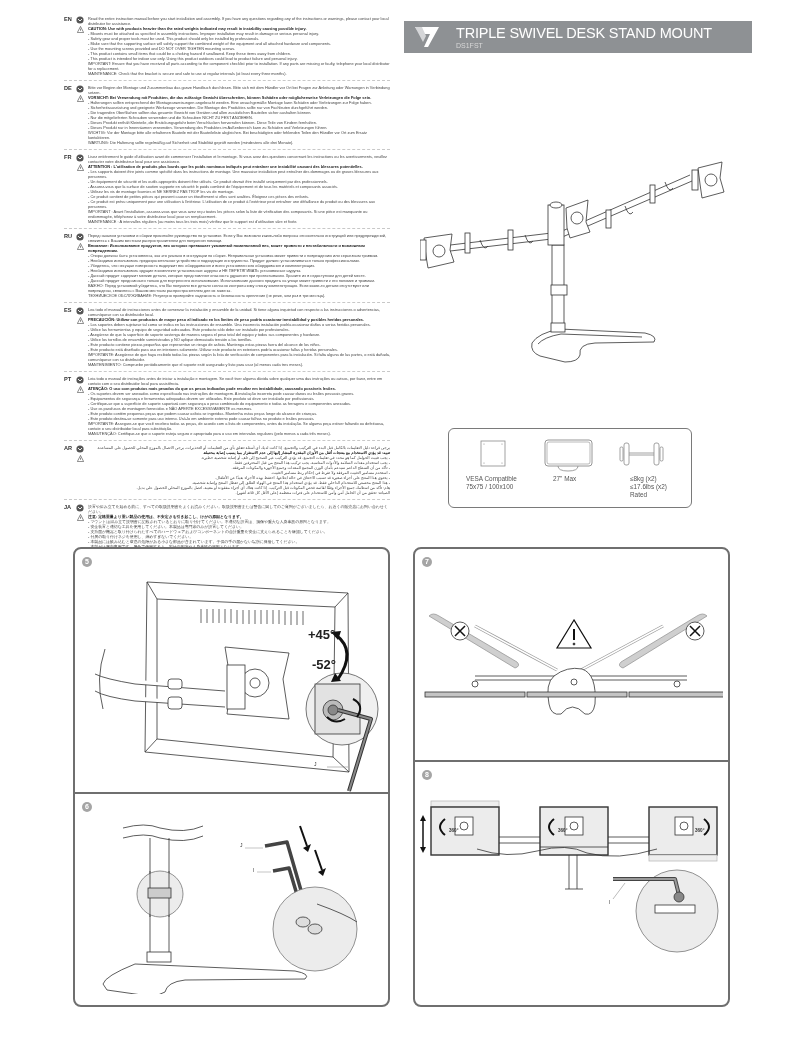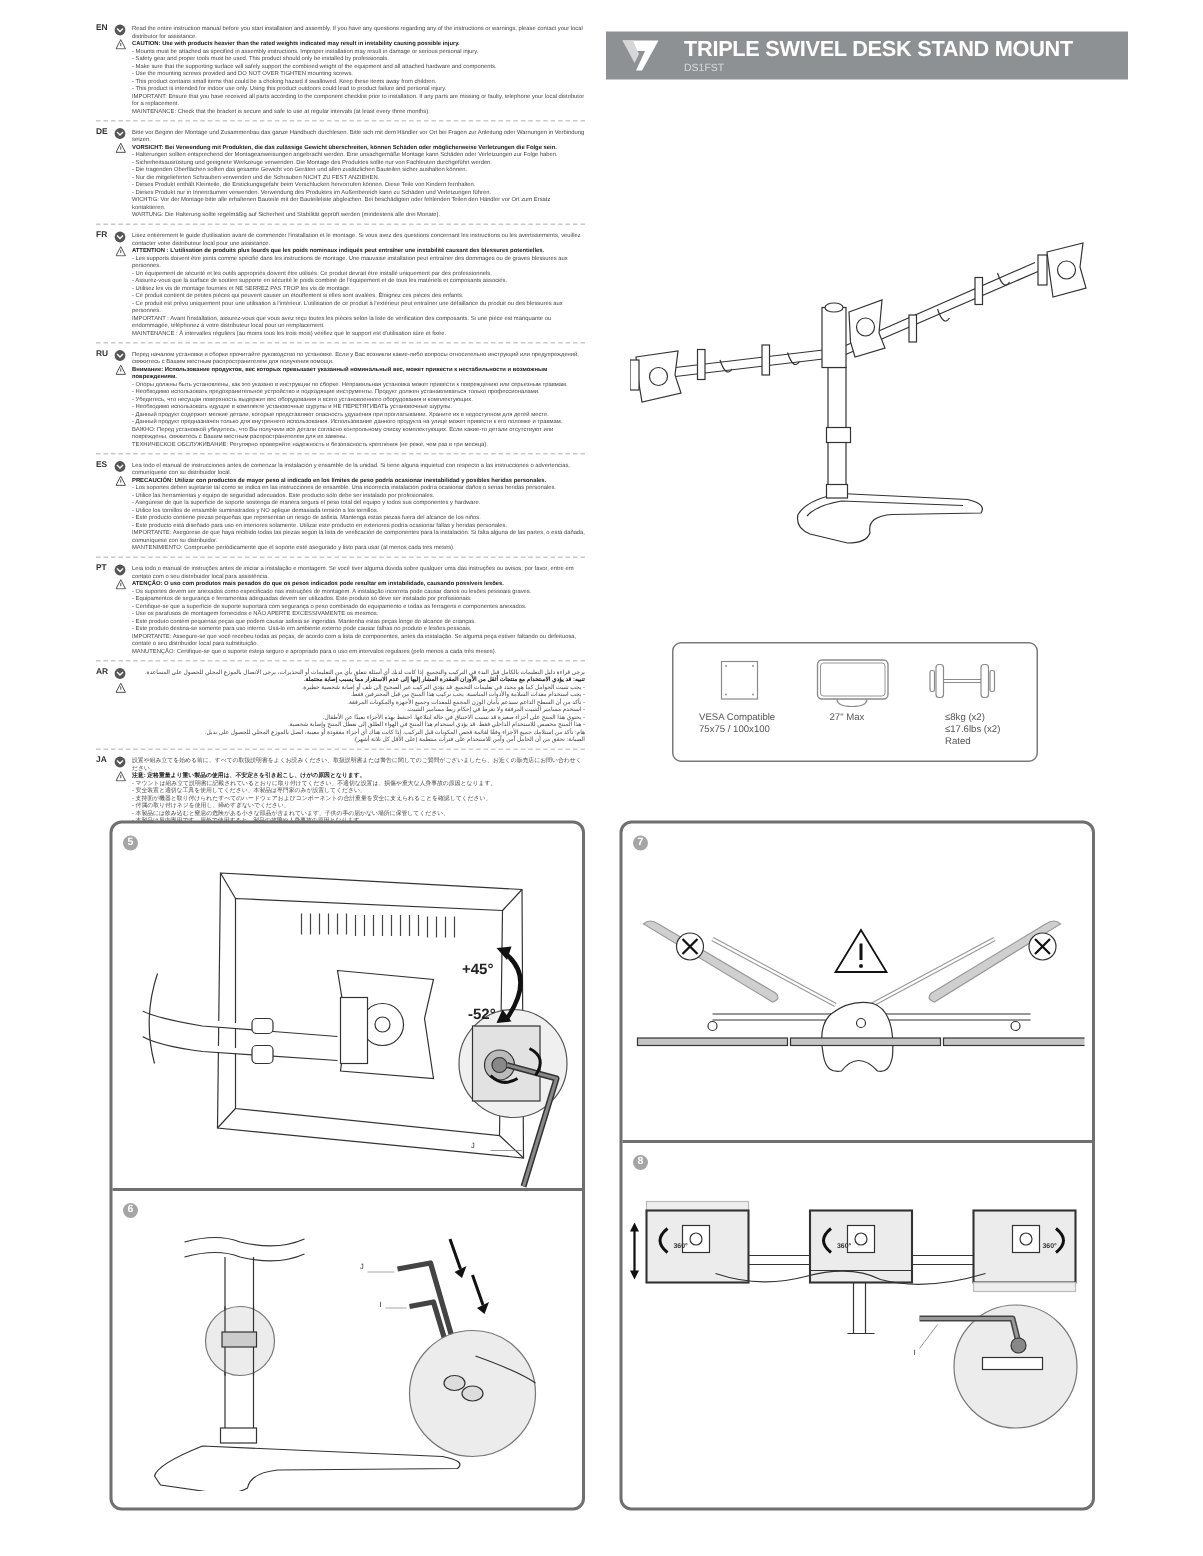--- a/index.html
+++ b/index.html
@@ -10,32 +10,32 @@
   .lang-code { position:absolute; left:0; top:0; font-size:5.6px; font-weight:bold; color:#333; font-family:"Liberation Sans", sans-serif; }
   .lang-ico { position:absolute; left:12px; top:0; width:8px; height:8px; }
   .lang-warn { position:absolute; left:13px; top:10px; width:7px; height:7px; }
   .lang-text { font-family:"Liberation Sans", sans-serif; font-size:3.9px; line-height:5px; color:#444; }
   .lang-text p { margin:0; }
   .lang-text b { color:#222; }
   .lang-text.rtl { direction:rtl; text-align:right; }
 
   .title-bar { position:absolute; left:404px; top:21px; width:348px; height:32px; background:#8e9194; }
   .logo { position:absolute; left:10px; top:4px; width:26px; height:24px; }
-  .title-main { position:absolute; left:52px; top:4px; font-family:"Liberation Sans", sans-serif; font-weight:bold; font-size:14.5px; letter-spacing:-0.2px; color:#ffffff; white-space:nowrap; }
+  .title-main { position:absolute; left:52px; top:4px; font-family:"Liberation Sans", sans-serif; font-weight:normal; font-size:14.5px; letter-spacing:-0.2px; color:#ffffff; white-space:nowrap; }
   .title-sub { position:absolute; left:52px; top:21px; font-family:"Liberation Sans", sans-serif; font-size:7px; color:#d8d8d8; white-space:nowrap; }
 
   .product { position:absolute; left:420px; top:130px; width:340px; height:260px; }
 
   .spec-box { position:absolute; left:448px; top:428px; width:242px; height:78px; border:1px solid #7a7a7a; border-radius:6px; }
   .spec-label { position:absolute; font-family:"Liberation Sans", sans-serif; font-size:6.4px; line-height:8px; color:#555; white-space:nowrap; }
 
   .panel { position:absolute; border:2px solid #6f6f6f; border-radius:8px; background:#fff; }
   .panel-divider { position:absolute; left:0; right:0; height:2px; background:#6f6f6f; }
   .step-badge { position:absolute; width:10px; height:10px; border-radius:50%; background:#a5a5a5; color:#fff; font-family:"Liberation Sans", sans-serif; font-size:7px; font-weight:bold; line-height:10px; text-align:center; }
-  .deg { position:absolute; font-family:"Liberation Sans", sans-serif; font-weight:bold; font-size:10px; color:#222;margin-top:14px; }
+  .deg { position:absolute; font-family:"Liberation Sans", sans-serif; font-weight:bold; font-size:13px; color:#222; }
   .tool-label { position:absolute; font-family:"Liberation Sans", sans-serif; font-size:5px; color:#333; }
   svg { display:block; }
 </style>
 </head>
 <body>
 
 <div class="lang-col" id="langCol">
     <div class="lang-block">
       <div class="lang-code">EN</div>
       <svg class="lang-ico" viewBox="0 0 8 8">

